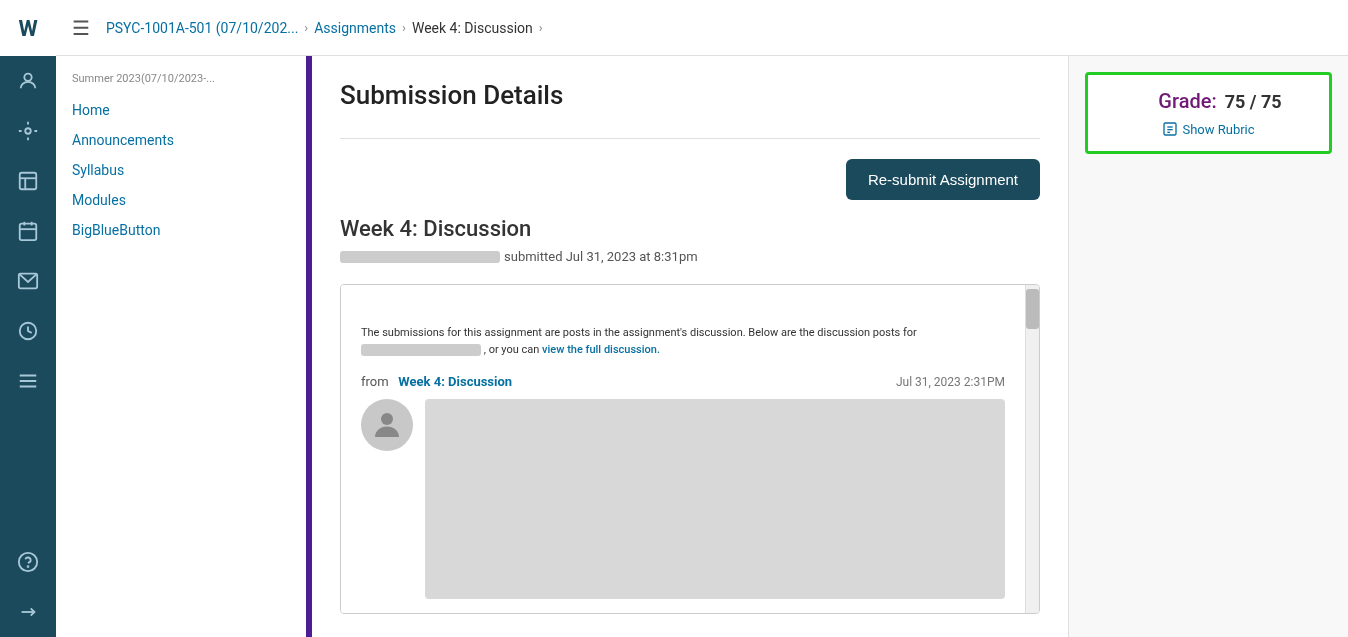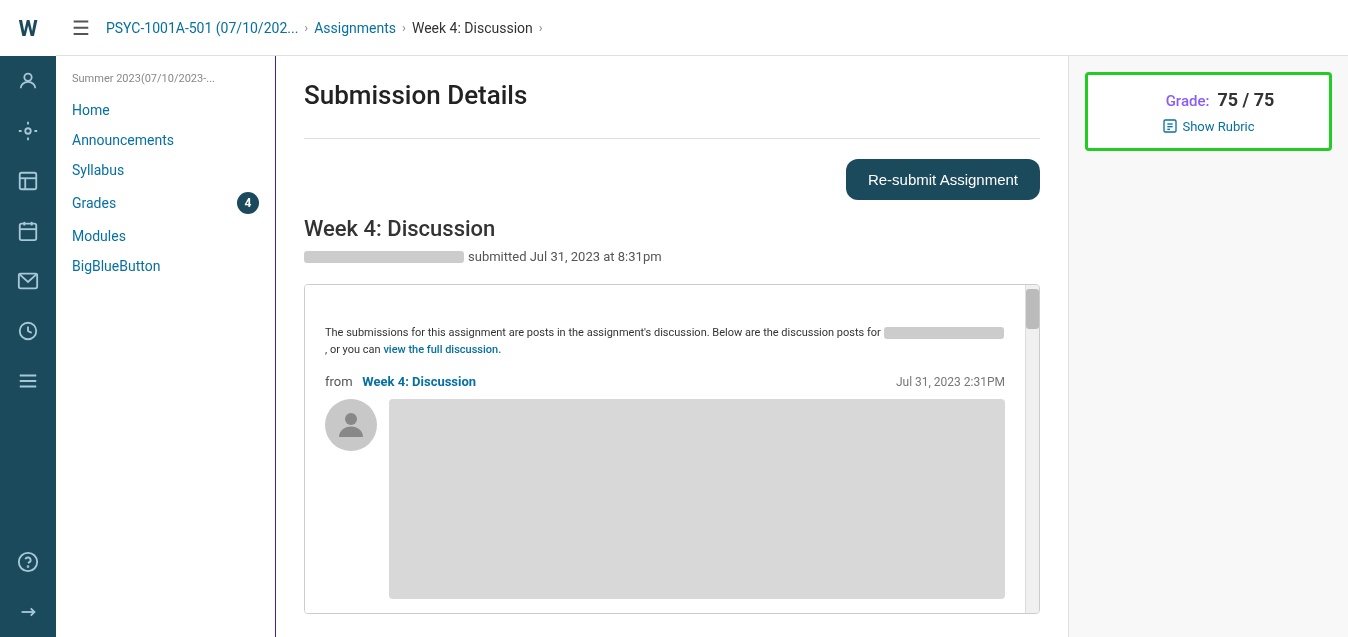--- a/index.html
+++ b/index.html
@@ -86,22 +86,22 @@
 
     
     .content-area {
       display: flex;
       flex: 1;
       overflow: hidden;
     }
 
     
     .sidebar {
-      width: 220px;
-      border-right: 1px solid #4c1d95;
+      width: 256px;
+      border-right: 6px solid #4c1d95;
       padding: 12px 0;
       flex-shrink: 0;
       overflow-y: auto;
     }
     .sidebar-semester {
       font-size: 11px;
       color: #888;
       padding: 4px 16px 10px;
     }
     .sidebar-link {
@@ -261,23 +261,23 @@
     
     .grade-box {
       border: 3px solid #22cc22;
       background: #fff;
       padding: 14px 18px;
       margin: 16px;
       border-radius: 4px;
       text-align: center;
     }
     .grade-label {
-      font-size: 15px;
+      font-size: 20px;
       font-weight: 500;
-      color: #8b5cf6;
+      color: #701a75;
       display: inline;
       padding-left: 23px;
     }
     .grade-value {
       font-size: 18px;
       font-weight: bold;
       color: #333;
       display: inline;
       margin-left: 4px;
     }
@@ -290,21 +290,21 @@
       font-size: 13px;
       color: #0770a2;
       cursor: pointer;
     }
 
     
     .resubmit-btn {
       background: #1a4a5c;
       color: #fff;
       border: none;
-      border-radius: 12px;
+      border-radius: 6px;
       padding: 12px 22px;
       font-size: 15px;
       cursor: pointer;
       white-space: nowrap;
     }
 
     .action-row {
       display: flex;
       justify-content: flex-end;
       margin-bottom: 16px;
@@ -395,24 +395,20 @@
     <div class="sidebar">
       <div class="sidebar-semester">Summer 2023(07/10/2023-...</div>
       <a class="sidebar-link">
         <span>Home</span>
       </a>
       <a class="sidebar-link">
         <span>Announcements</span>
       </a>
       <a class="sidebar-link">
         <span>Syllabus</span>
-      </a>
-      <a class="sidebar-link">
-        <span>Grades</span>
-        <span class="sidebar-badge">4</span>
       </a>
       <a class="sidebar-link">
         <span>Modules</span>
       </a>
       <a class="sidebar-link">
         <span>BigBlueButton</span>
       </a>
     </div>
 
     <div class="page-content">

